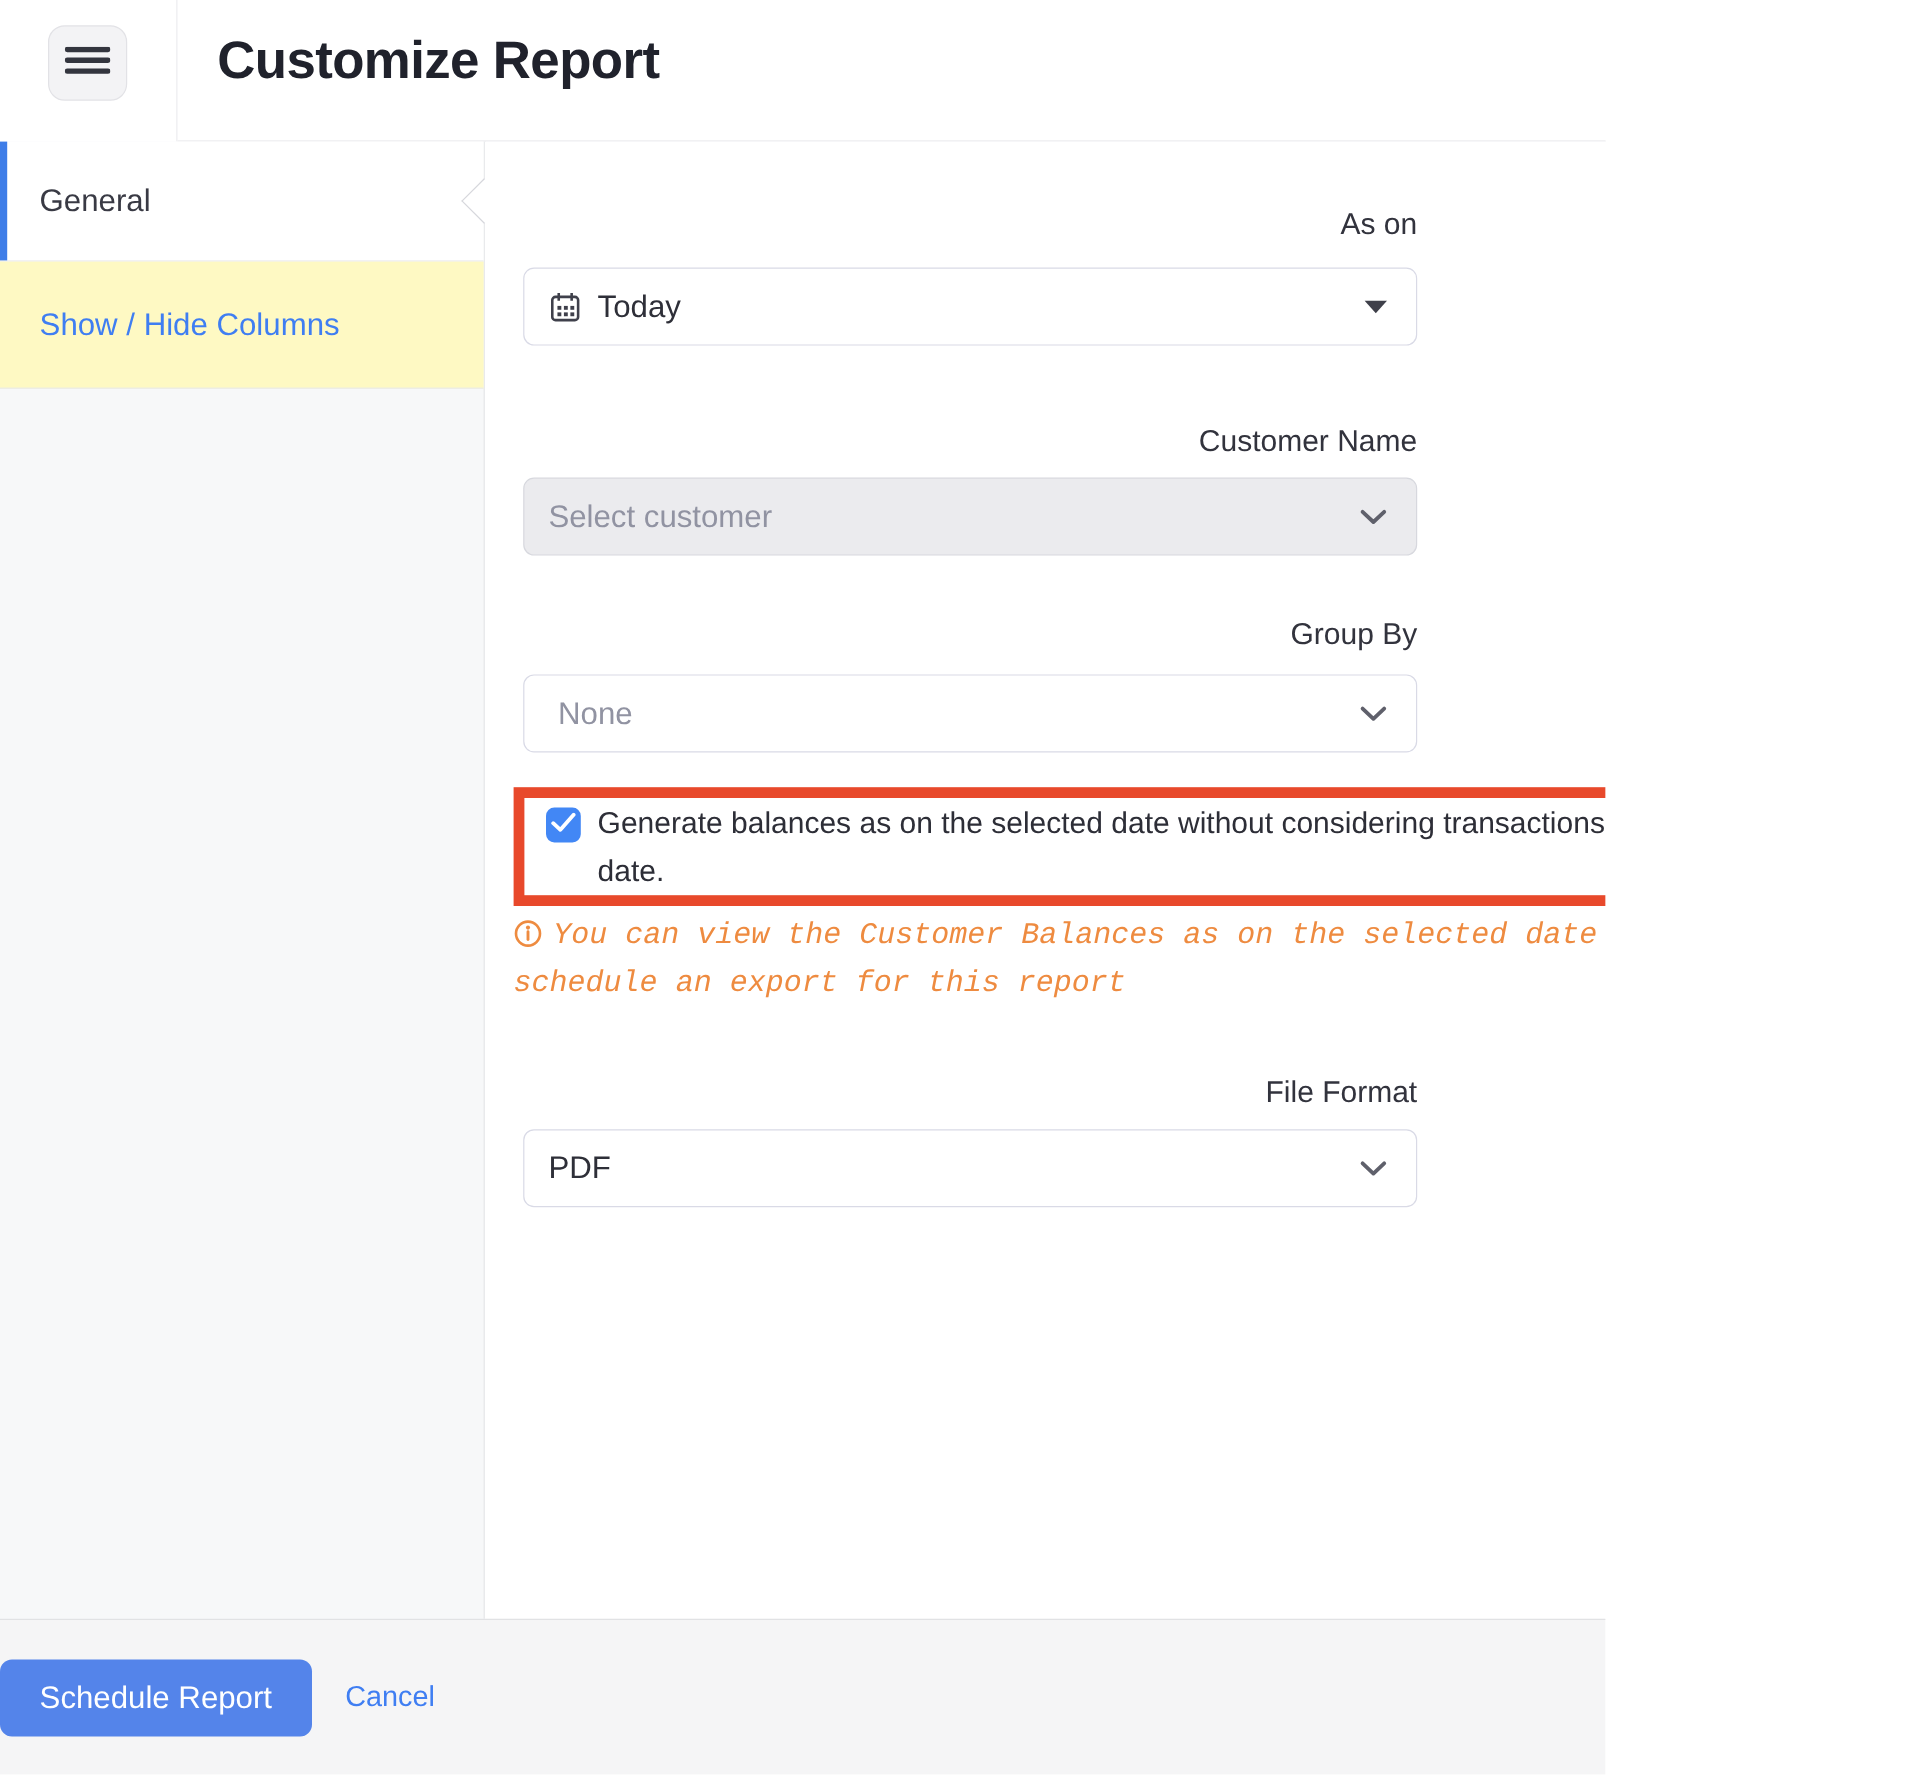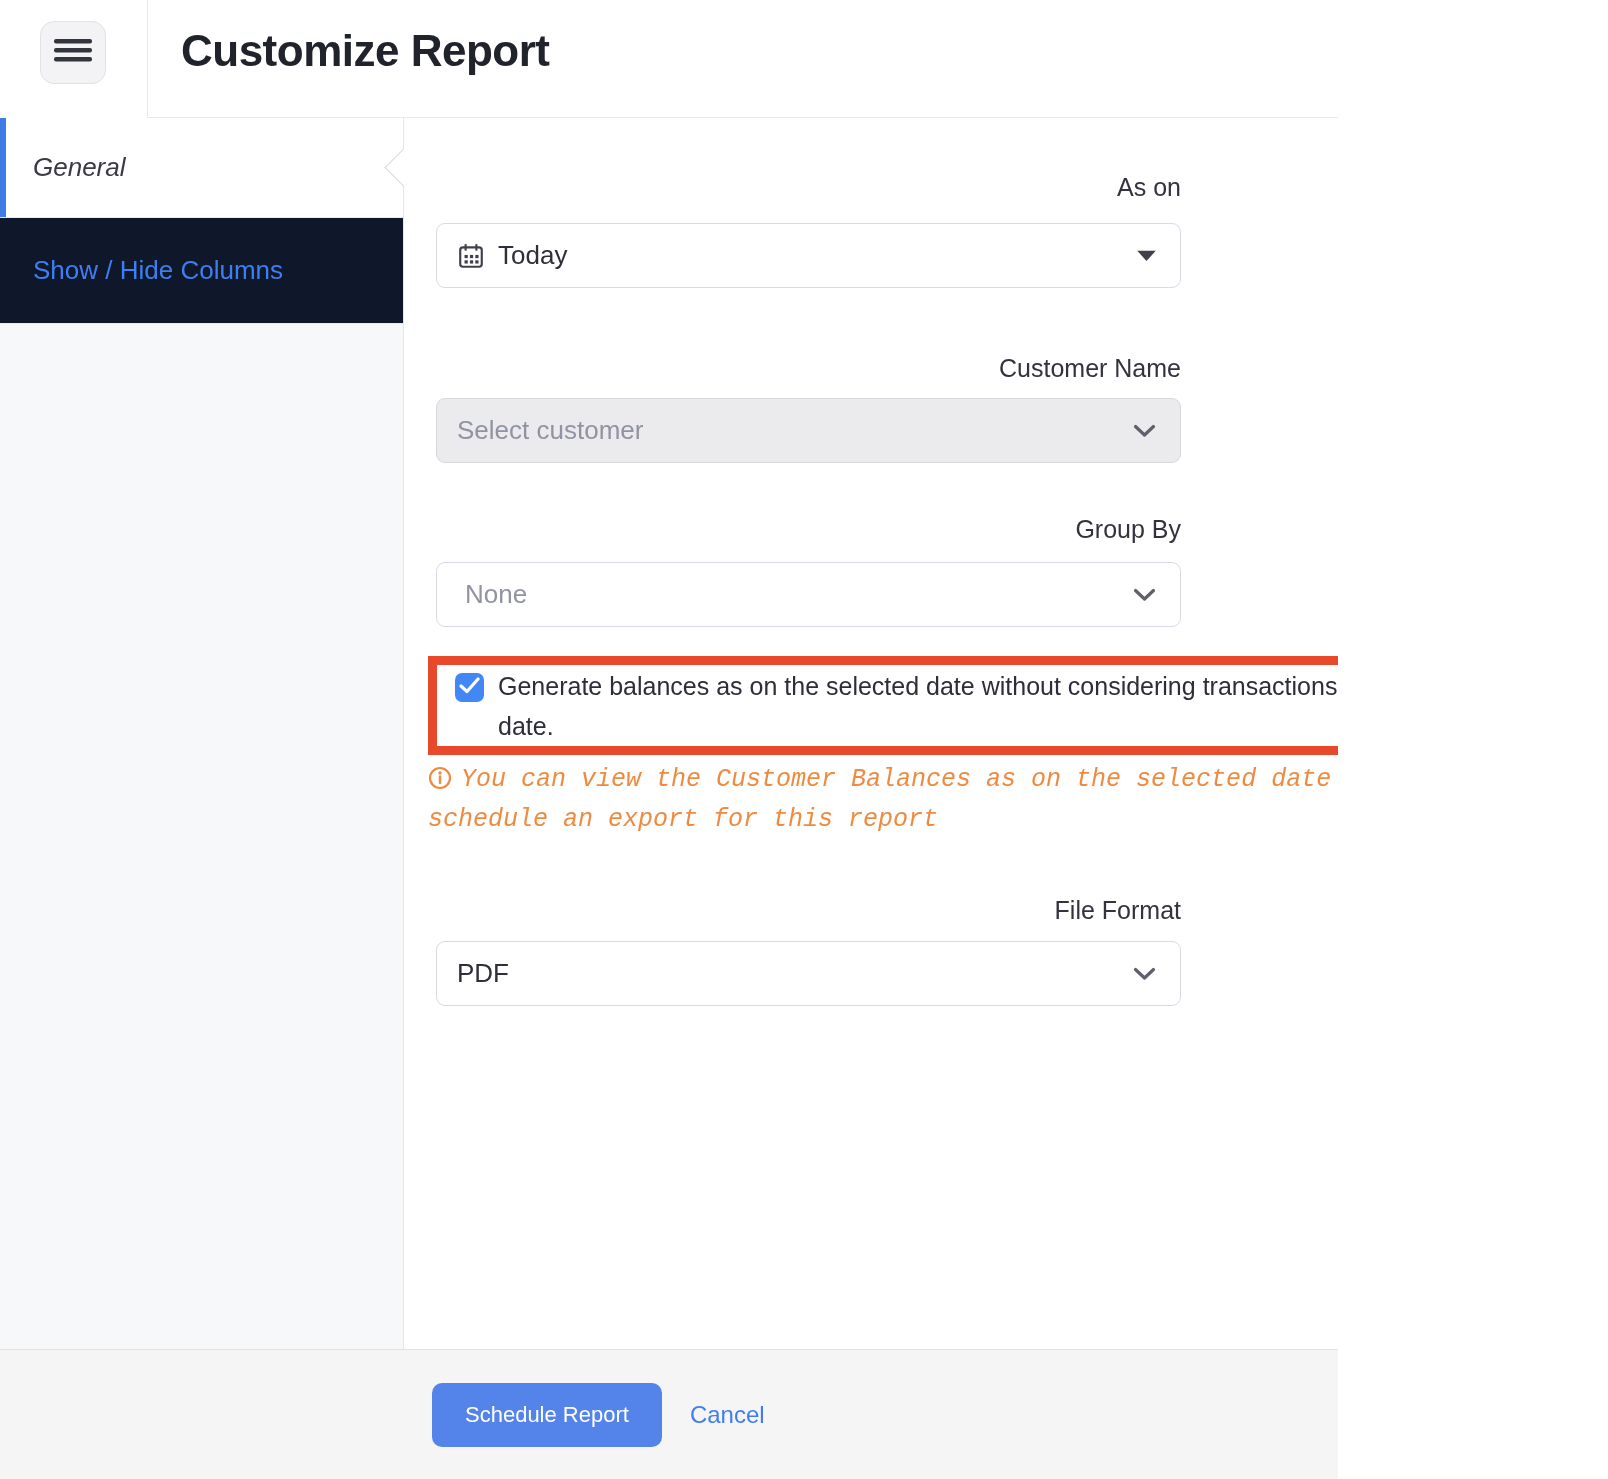--- a/index.html
+++ b/index.html
@@ -11,23 +11,23 @@
   .header-left{position:absolute;left:0;top:0;width:148px;height:118px;background:#fff;border-right:1px solid #e8e8ec;box-sizing:border-box;}
   .header-main{position:absolute;left:148px;top:0;right:0;height:118px;background:#fff;border-bottom:1px solid #e8e8ec;box-sizing:border-box;}
   .hamburger-btn{position:absolute;left:40px;top:21px;width:66px;height:63px;background:#f3f3f5;border:1px solid #e2e2e6;border-radius:14px;display:flex;align-items:center;justify-content:center;cursor:pointer;box-sizing:border-box;}
   .page-title{position:absolute;left:33px;top:26px;font-size:44px;font-weight:700;color:#20222c;letter-spacing:-0.5px;white-space:nowrap;}
 
   
   .sidebar{position:absolute;left:0;top:118px;width:404px;bottom:130px;background:#f7f8f9;border-right:1px solid #e5e6e9;box-sizing:border-box;}
   .side-tab{position:relative;box-sizing:border-box;}
   .tab-general{height:100px;background:#fff;border-bottom:1px solid #e9eaec;}
   .tab-accent{position:absolute;left:0;top:0;bottom:0;width:6px;background:var(--accent-blue,#3e7de8);}
-  .tab-general .tab-label{position:absolute;left:33px;top:0;line-height:99px;font-size:26px;color:#393a44;font-style:italic;}
+  .tab-general .tab-label{position:absolute;left:33px;top:0;line-height:99px;font-size:26px;color:#393a44;}
   .tab-notch{position:absolute;right:-14px;top:36px;width:27px;height:27px;background:#fff;border-left:1px solid #d6d7dc;border-bottom:1px solid #d6d7dc;transform:rotate(45deg);box-sizing:border-box;}
-  .tab-showhide{height:106px;background:#0f172a;border-bottom:1px solid #e9eaec;cursor:pointer;text-align:right;}
+  .tab-showhide{height:106px;background:#fef9c3;border-bottom:1px solid #e9eaec;cursor:pointer;text-align:right;}
   .tab-showhide .tab-label{position:absolute;left:33px;top:0;line-height:105px;font-size:26px;color:var(--link-blue,#3f7ef2);}
 
   
   .content{position:absolute;left:405px;top:118px;right:0;bottom:130px;background:#fff;overflow:hidden;}
   .form{position:absolute;left:31px;top:0;width:745px;}
   .field-label{font-size:25px;line-height:30px;color:#32333d;text-align:right;}
   .lbl-ason{margin-top:54px;}
   .lbl-cust{margin-top:65px;}
   .lbl-group{margin-top:51px;}
   .lbl-format{margin-top:55px;}
@@ -45,21 +45,21 @@
   .highlight-annotation{margin-left:-8px;margin-top:29px;width:1162px;border:9px solid var(--highlight-red,#e8492b);background:#fff;box-sizing:border-box;display:flex;align-items:flex-start;padding:1px 12px 0 18px;}
   .checkbox{flex:0 0 auto;width:29px;height:29px;margin-top:7px;border-radius:7px;background:var(--checkbox-blue,#4287f5);display:flex;align-items:center;justify-content:center;cursor:pointer;}
   .checkbox-label{margin-left:14px;font-size:25px;line-height:40px;color:#2d2e37;}
 
   
   .info-note{margin-left:-8px;margin-top:5px;width:1122px;font-size:25px;line-height:40px;font-style:italic;color:var(--note-orange,#ee8b40);font-family:Liberation Mono, monospace;}
   .info-icon{display:inline-flex;vertical-align:-4px;margin-right:9px;}
 
   
   .footer{position:absolute;left:0;right:0;bottom:0;height:130px;background:#f5f5f6;border-top:1px solid #e1e2e4;box-sizing:border-box;display:flex;align-items:center;}
-  .submit-btn{margin-left:432px;height:64px;padding:0 33px;border:none;border-radius:10px;background:var(--button-blue,#5484ea);color:#fff;font-size:22px;font-family:inherit;cursor:pointer;}
+  .submit-btn{height:64px;padding:0 33px;border:none;border-radius:10px;background:var(--button-blue,#5484ea);color:#fff;font-size:26px;font-family:inherit;cursor:pointer;}
   .cancel-link{margin-left:28px;font-size:24px;color:var(--link-blue,#3f7ef2);cursor:pointer;text-decoration:none;}
 </style>
 </head>
 <body>
 
 <div class="page">
 
   <div class="header">
     <div class="header-left">
       <div class="hamburger-btn">

